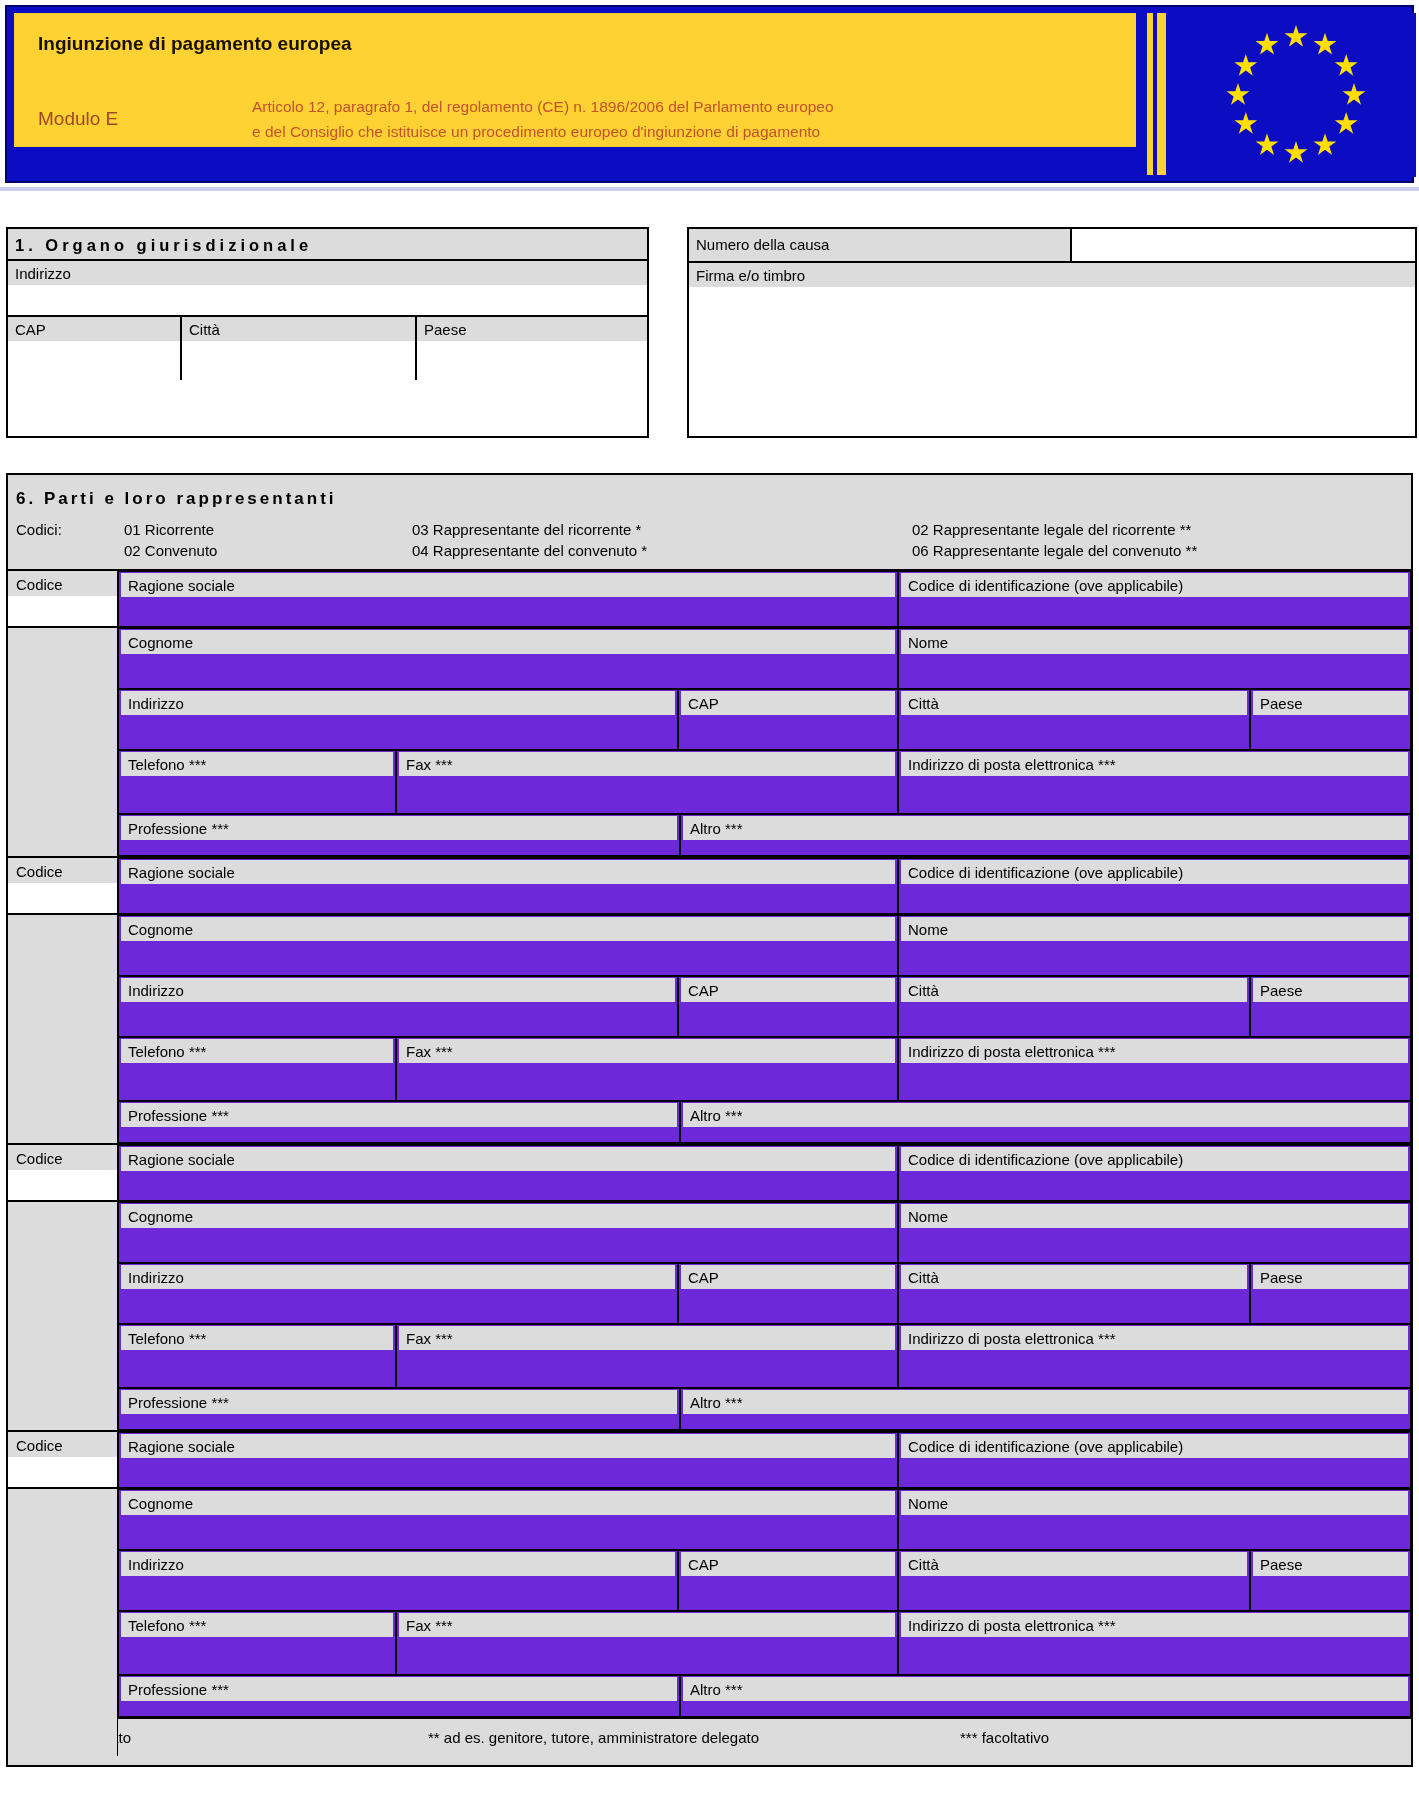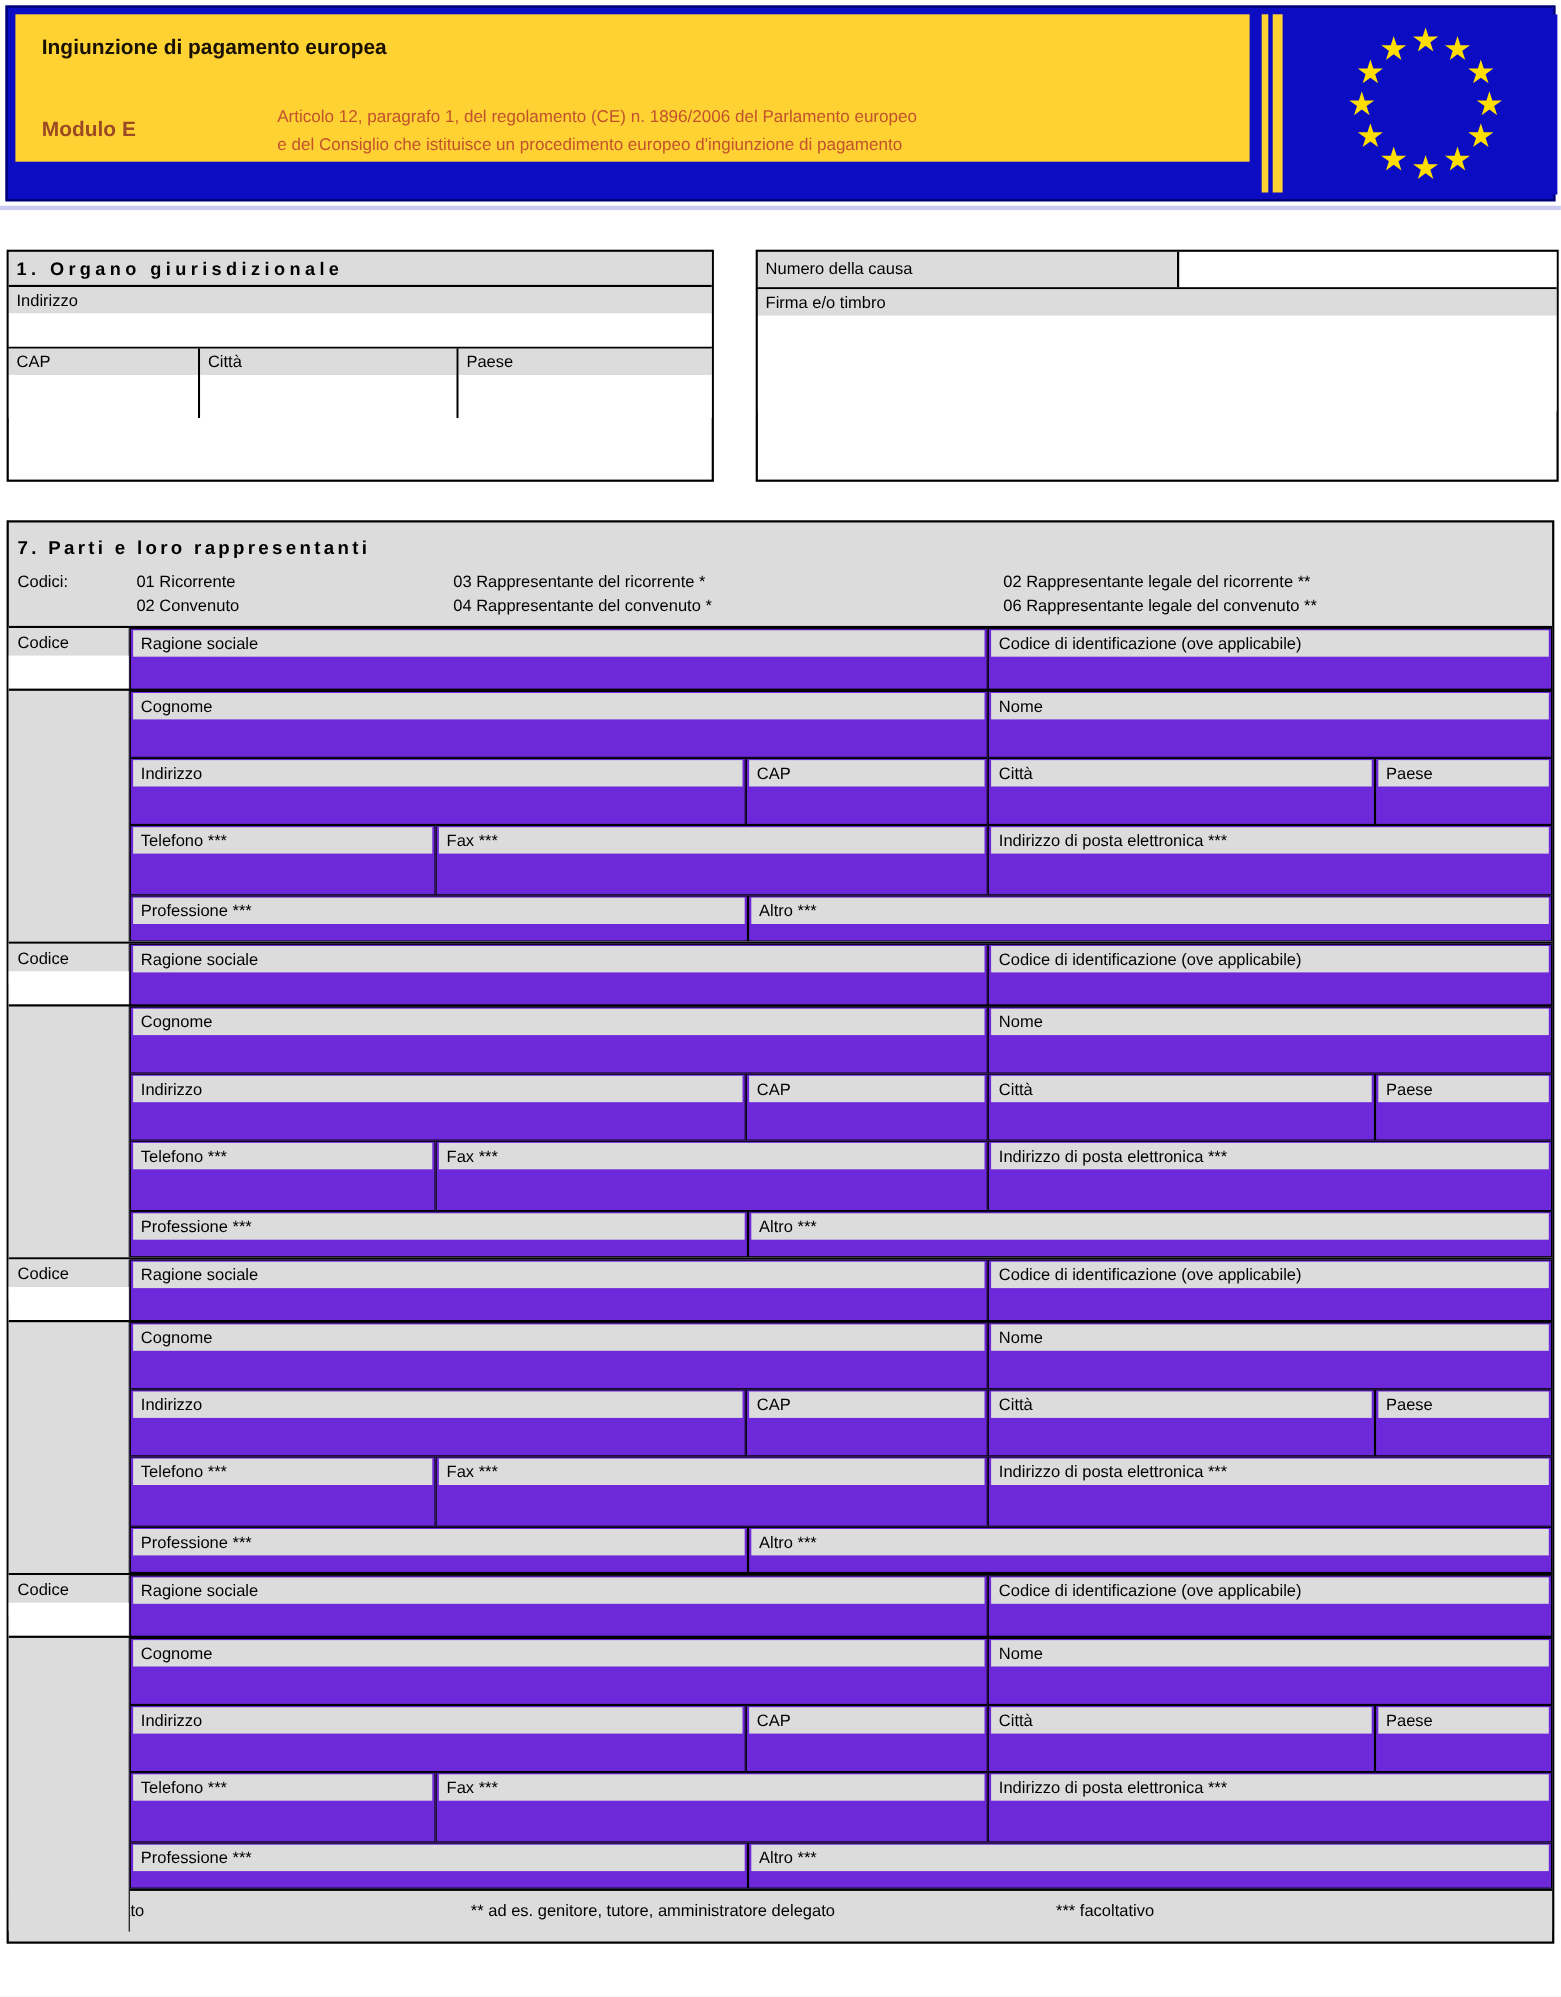--- a/index.html
+++ b/index.html
@@ -21,21 +21,21 @@
   .hdr-yellow {
     position: absolute; left: 7px; top: 6px; width: 1122px; height: 134px;
     background: var(--header-yellow, #FFD233);
   }
   .hdr-title {
     position: absolute; left: 24px; top: 20px;
     font-size: 19px; font-weight: bold; color: #181000;
   }
   .hdr-module {
     position: absolute; left: 24px; top: 95px;
-    font-size: 19px; font-weight: bold; color: var(--module-text, #9C4A24);
+    font-size: 19px; font-weight: normal; color: var(--module-text, #9C4A24);
   }
   .hdr-reg {
     position: absolute; left: 238px; top: 82px; width: 780px;
     font-size: 15.5px; line-height: 1.6; color: var(--regulation-text, #C2522E);
   }
   .hdr-stripe { position: absolute; top: 6px; height: 162px; background: var(--header-yellow, #FFD233); }
   .stripe-a { left: 1140px; width: 6px; }
   .stripe-b { left: 1150px; width: 9px; }
   .hdr-flag { position: absolute; left: 1163px; top: 6px; width: 246px; height: 164px; }
   .hdr-rule {
@@ -171,21 +171,21 @@
       <div class="r1-label">Numero della causa</div>
       <div class="r1-input"></div>
     </div>
     <div>
       <div class="strip">Firma e/o timbro</div>
       <div class="firma-area"></div>
     </div>
   </div>
 
   <div class="box s2">
-    <div class="s2-title">7. Parti e loro rappresentanti</div>
+    <div class="s2-title">6. Parti e loro rappresentanti</div>
     <div class="codici">
       <span style="grid-row:1;grid-column:1">Codici:</span>
       <span style="grid-row:1;grid-column:2">01 Ricorrente</span>
       <span style="grid-row:1;grid-column:3">03 Rappresentante del ricorrente *</span>
       <span style="grid-row:1;grid-column:4">02 Rappresentante legale del ricorrente **</span>
       <span style="grid-row:2;grid-column:2">02 Convenuto</span>
       <span style="grid-row:2;grid-column:3">04 Rappresentante del convenuto *</span>
       <span style="grid-row:2;grid-column:4">06 Rappresentante legale del convenuto **</span>
     </div>
 

